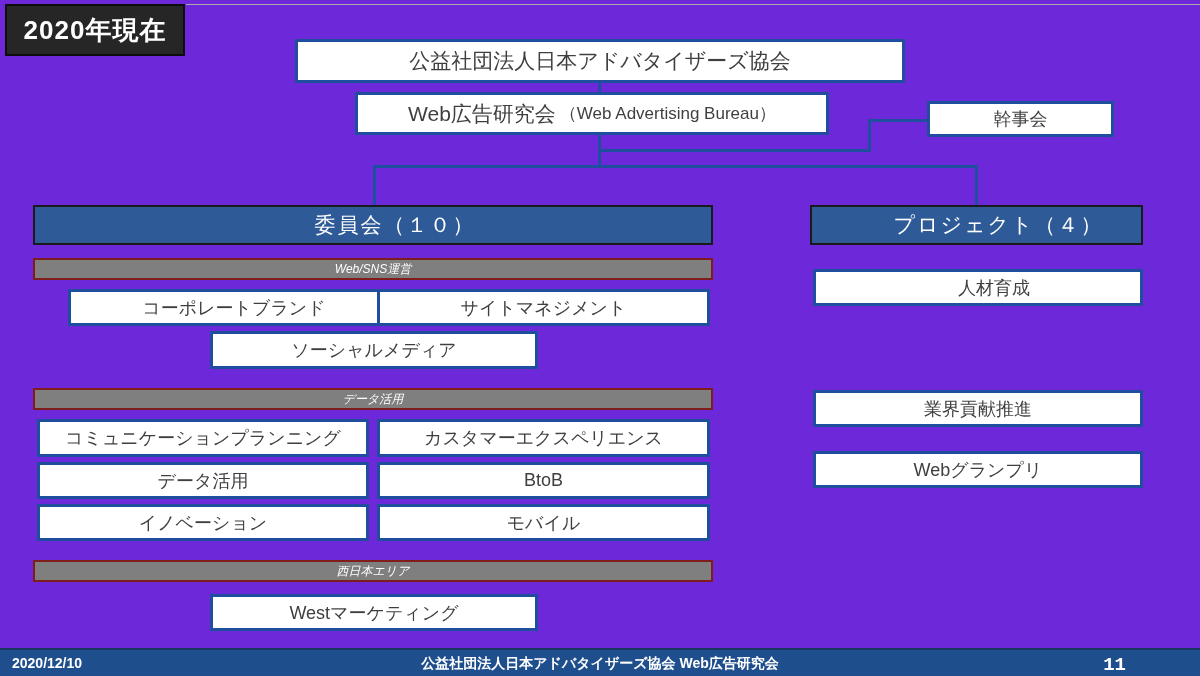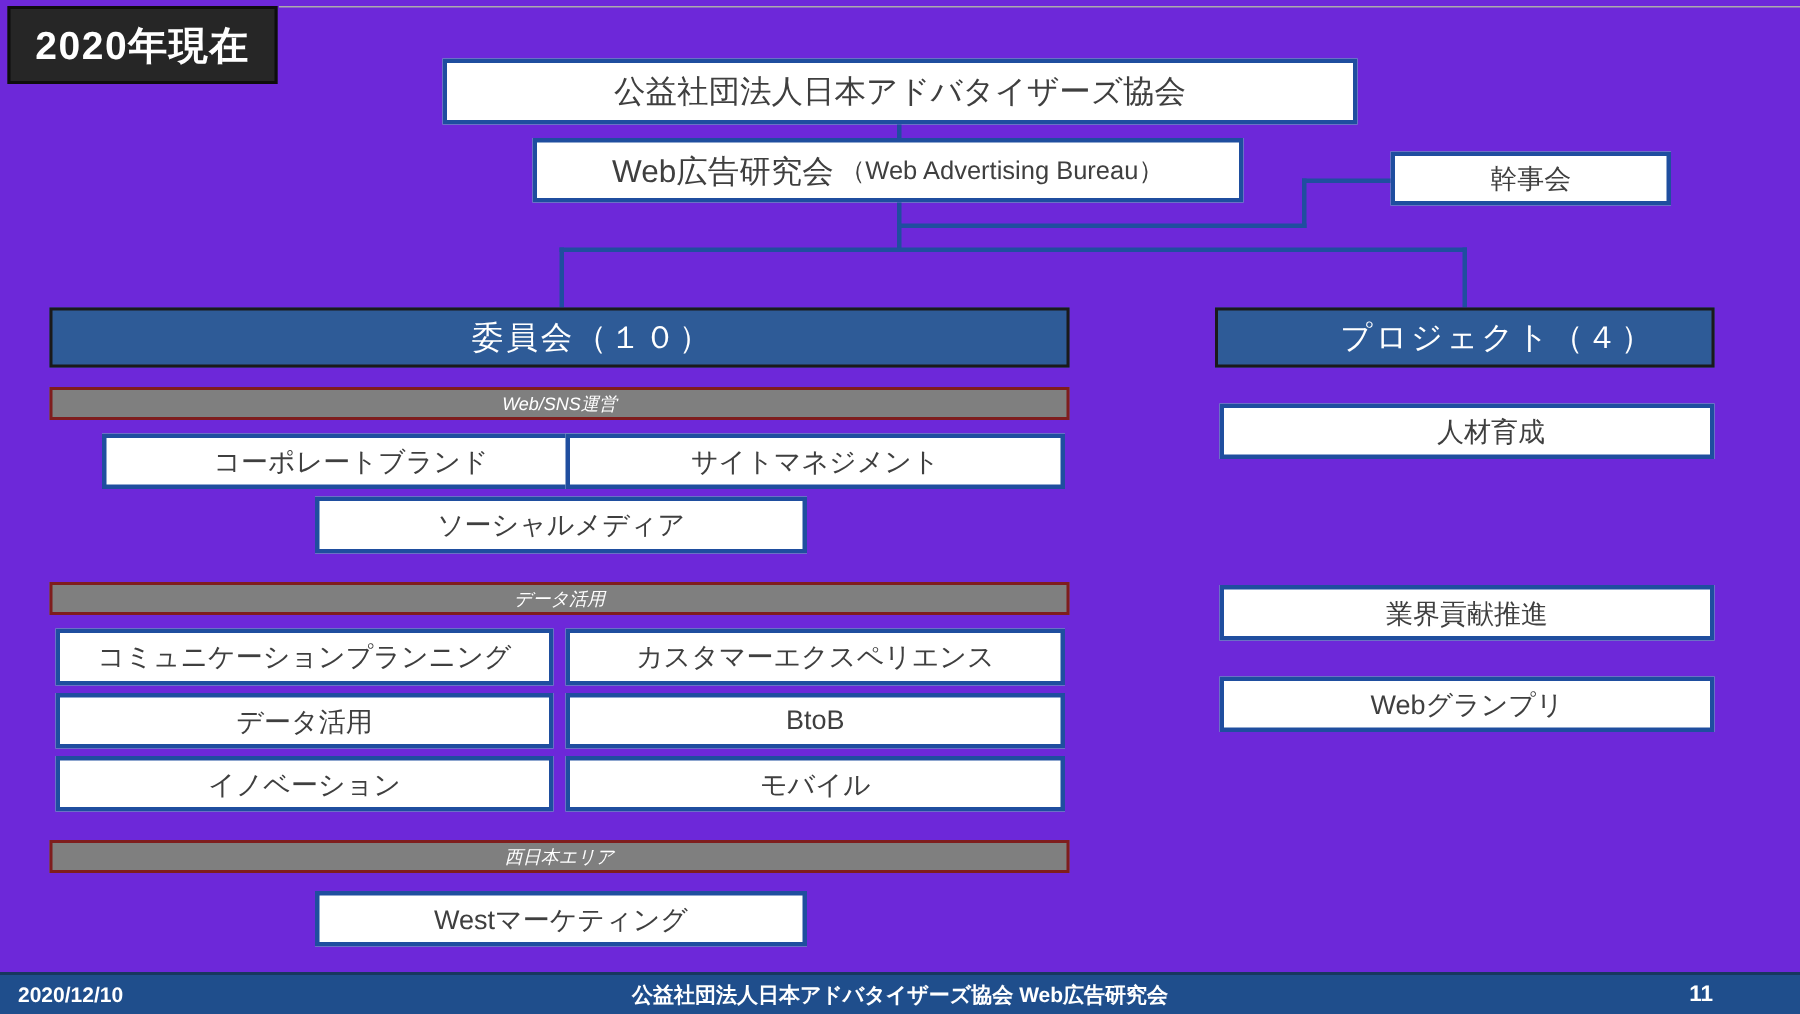--- a/index.html
+++ b/index.html
@@ -34,21 +34,21 @@
   }
   .conn{position:absolute;background:var(--blue);}
   .en{font-size:17px;margin-left:4px;}
   .footer-line{position:absolute;left:0;width:1200px;background:var(--footer-line);}
   .footer{
     position:absolute;left:0;width:1200px;background:var(--footer-bg);
     color:#ffffff;font-size:14px;font-weight:bold;
   }
   .footer .date{position:absolute;left:12px;top:5px;}
   .footer .ftitle{position:absolute;left:0;right:0;top:5px;text-align:center;}
-  .footer .page{position:absolute;right:58px;top:4px;font-size:15px;}
+  .footer .page{position:absolute;right:74px;top:4px;font-size:19px;font-family:Liberation Mono, monospace;}
 </style>
 </head>
 <body>
 
 <div id="slide" style="--blue: #1f4e9f; --hdr-bg: #2e5b97; --band-bg: #7f7f7f; --badge-bg: #262626; --footer-bg: #1f4e8c; --footer-line: #17375e;">
 
   <div class="topline" style="left:186px;top:4px;width:1014px;"></div>
 
   <div class="badge" style="left:5px;top:4px;width:180px;height:52px;">2020年現在</div>
 

